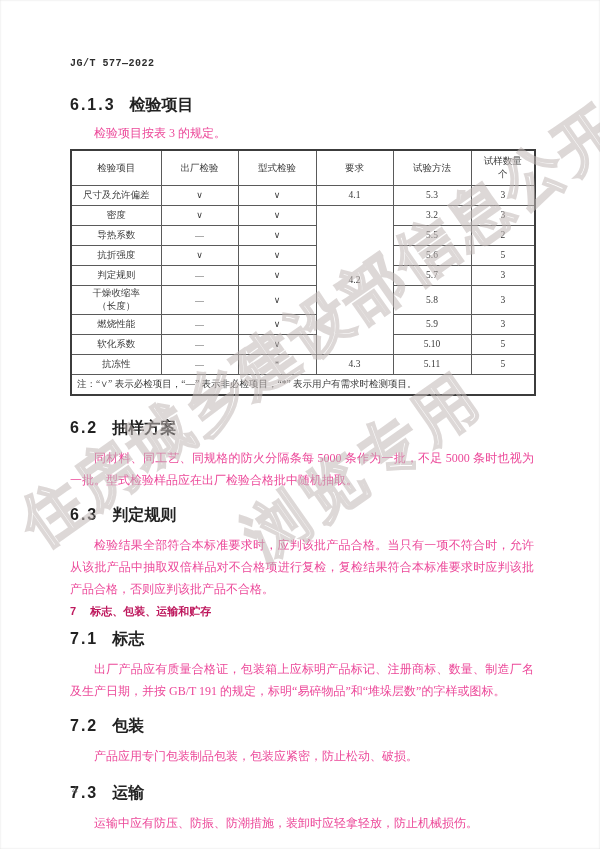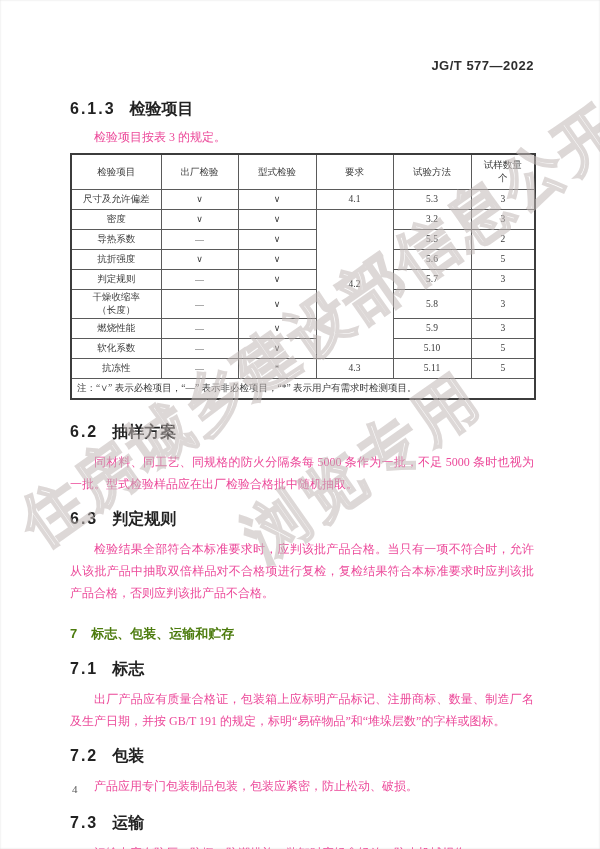--- a/index.html
+++ b/index.html
@@ -11,41 +11,40 @@
     overflow:hidden;
     font-family:"Liberation Serif", serif;
     color:#333;
     box-shadow:inset 0 0 2px rgba(0,0,0,.15);
   }
   .content{
     position:absolute;
     left:70px;right:66px;top:58px;
   }
   .doc-number{
-    font-family:Liberation Sans, sans-serif;
-    font-weight:bold;
-    font-size:13px;
+    font-family:Liberation Mono, monospace;
+    font-weight:bold;
+    font-size:10px;
     letter-spacing:.5px;
     color:#2e2e2e;
-    text-align:right;
   }
   .h-sub{
     font-family:"Liberation Sans", sans-serif;
     font-weight:bold;
     font-size:16px;
     color:#222;
     margin-top:26px;
   }
   .h-sub .num{margin-right:14px;letter-spacing:2px;}
   .h-top{
     font-family:"Liberation Sans", sans-serif;
     font-weight:bold;
-    font-size:13px;
-    color:#4d7c0f;
-    margin-top:21px;
+    font-size:11px;
+    color:#be185d;
+    margin-top:4px;
   }
   .h-top .num{margin-right:14px;}
   .para{
     font-size:12px;
     line-height:22px;
     text-indent:2em;
     margin-top:8px;
     color:#ec4899;
     text-align:justify;
   }
@@ -235,21 +234,21 @@
 
     <div class="h-sub" style="margin-top:14px;">
       <span class="num">6.3</span><span>判定规则</span>
     </div>
     <div class="para">检验结果全部符合本标准要求时，应判该批产品合格。当只有一项不符合时，允许从该批产品中抽取双倍样品对不合格项进行复检，复检结果符合本标准要求时应判该批产品合格，否则应判该批产品不合格。</div>
 
     <div class="h-top">
       <span class="num">7</span><span>标志、包装、运输和贮存</span>
     </div>
 
-    <div class="h-sub" style="margin-top:16px;">
+    <div class="h-sub" style="margin-top:10px;">
       <span class="num">7.1</span><span>标志</span>
     </div>
     <div class="para">出厂产品应有质量合格证，包装箱上应标明产品标记、注册商标、数量、制造厂名及生产日期，并按 GB/T 191 的规定，标明“易碎物品”和“堆垛层数”的字样或图标。</div>
 
     <div class="h-sub" style="margin-top:14px;">
       <span class="num">7.2</span><span>包装</span>
     </div>
     <div class="para">产品应用专门包装制品包装，包装应紧密，防止松动、破损。</div>
 
     <div class="h-sub" style="margin-top:16px;">

